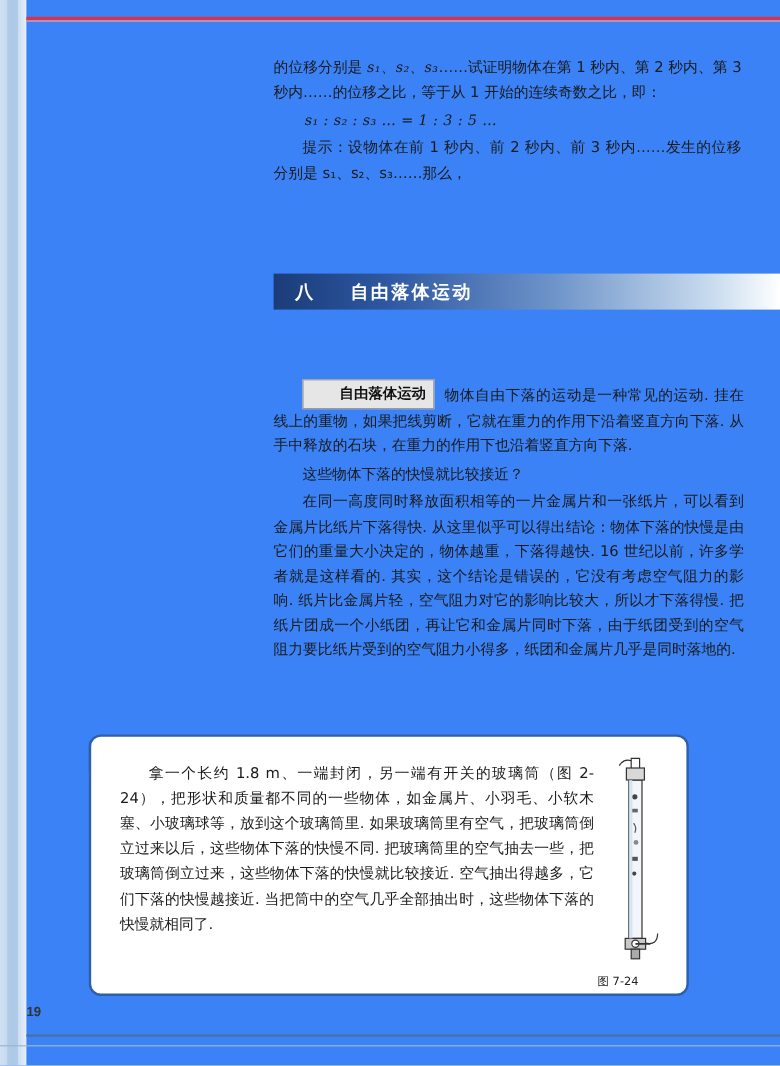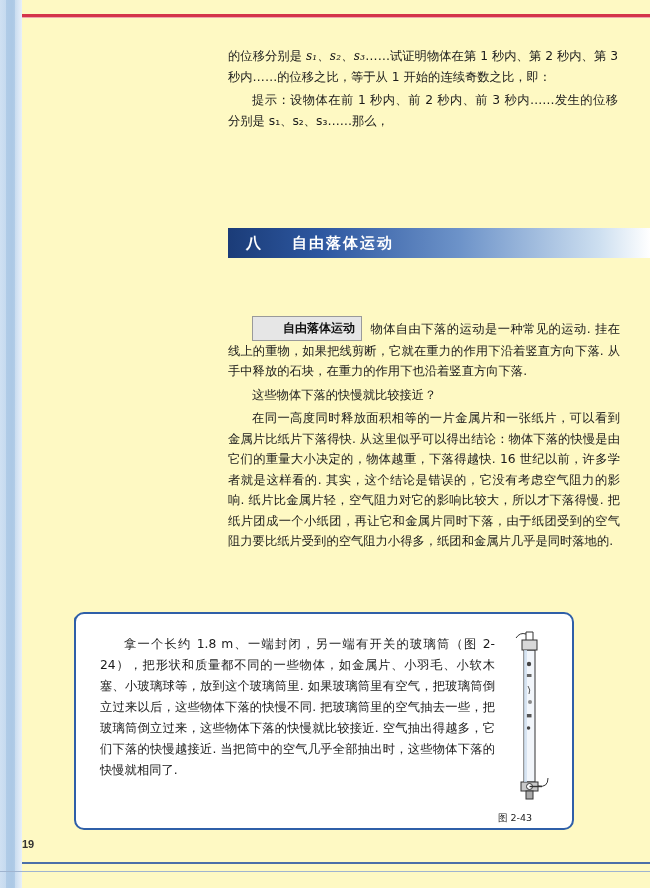--- a/index.html
+++ b/index.html
@@ -12,21 +12,21 @@
     background: #ffffff;
     font-family: "DejaVu Sans", "Liberation Sans", sans-serif;
     overflow: hidden;
     position: relative;
   }
 
   
   .page {
     position: absolute;
     inset: 0;
-    background: #fef9c3;
+    background: #3b82f6;
   }
 
   
   .left-band {
     position: absolute;
     left: 0;
     top: 0;
     width: 22px;
     height: 888px;
     background: linear-gradient(to right, #cfe0f2 0%, #bcd4ec 55%, #e8f0f9 100%);
@@ -249,20 +249,21 @@
   </div>
 
   <div class="top-rule"></div>
   <div class="top-rule2"></div>
 
   <div class="content">
     <p class="body">
       <span>的位移分别是 </span><span class="formula">s₁、s₂、s₃</span><span>……试证明物体在第 1 秒内、第 2 秒内、第 3 秒内……的位移之比，等于从 1 开始的连续奇数之比，即：</span>
     </p>
 
+    <div class="line-formula formula">s₁ : s₂ : s₃ … = 1 : 3 : 5 …</div>
 
     <p class="body indent">提示：设物体在前 1 秒内、前 2 秒内、前 3 秒内……发生的位移分别是 s₁、s₂、s₃……那么，</p>
 
   </div>
 
   <div class="section-head">
     <div class="section-num">八</div>
     <div class="section-title">自由落体运动</div>
   </div>
 
@@ -302,18 +303,18 @@
       <rect x="28.5" y="86" width="5" height="3.4" fill="#555"></rect>
       <circle cx="30.5" cy="100" r="1.8" fill="#444"></circle>
 
       <path d="M18 10 q4 -6 10 -4" fill="none" stroke="#333" stroke-width="1"></path>
 
       <path d="M40 158 q10 2 10 -8" fill="none" stroke="#333" stroke-width="1"></path>
 
       <rect x="26" y="22" width="3" height="132" fill="#cfe0f0" opacity=".8"></rect>
     </svg>
   </div>
-  <div class="fig-caption">图 2-43</div>
+  <div class="fig-caption">图 7-24</div>
 
   <div class="bottom-rule"></div>
   <div class="bottom-rule2"></div>
   <div class="page-number">19</div>
 </div>
 
 </body></html>

